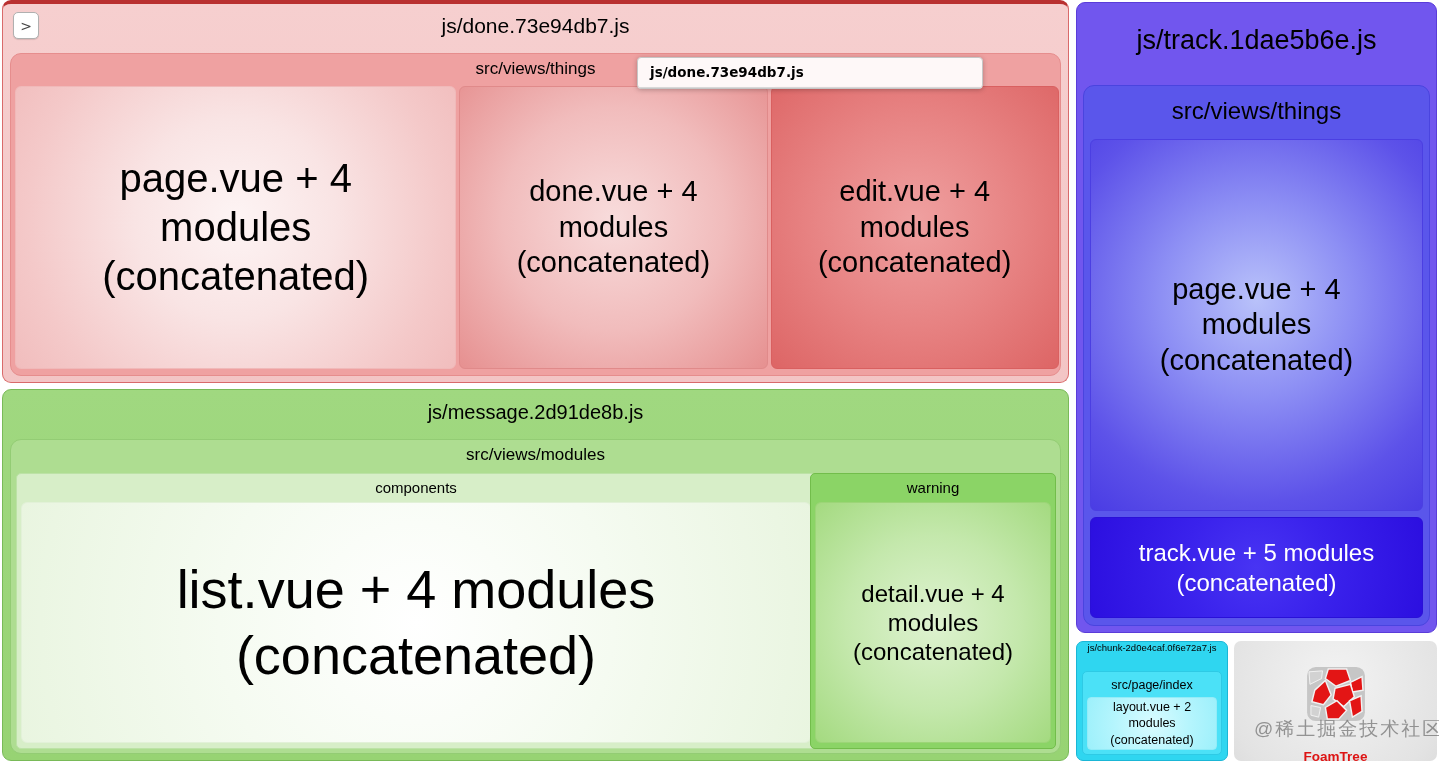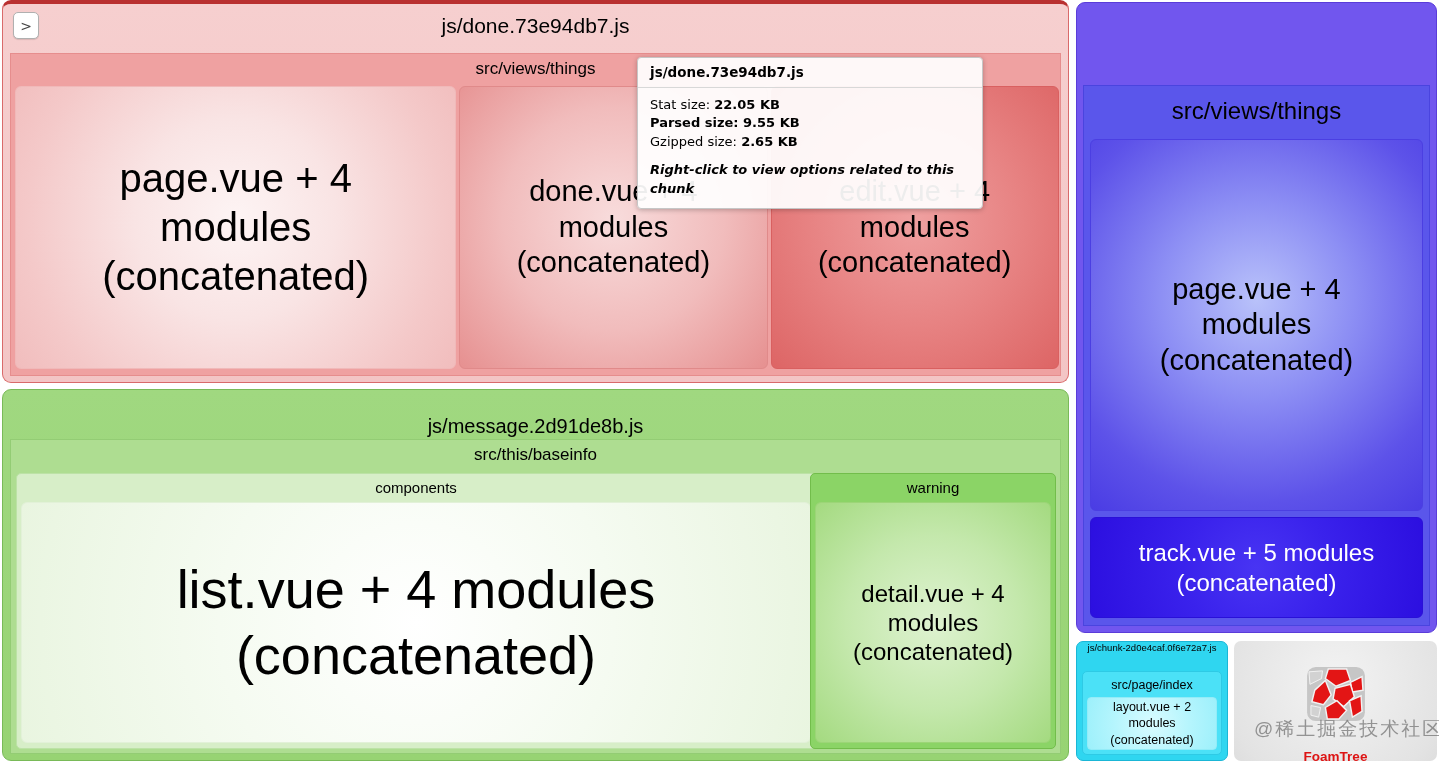--- a/index.html
+++ b/index.html
@@ -1,21 +1,21 @@
 <!DOCTYPE html>
 <html><head>
 <meta charset="utf-8">
 <style>
   * { margin:0; padding:0; box-sizing:border-box; }
   html,body { width:1439px; height:763px; background:#fff; overflow:hidden;
               font-family:"Liberation Sans", sans-serif; color:#000; }
   .stage { position:absolute; left:0; top:0; width:1439px; height:763px; }
 
   .chunk  { position:absolute; border-radius:9px; }
-  .group  { position:absolute; border-radius:0; }
+  .group  { position:absolute; border-radius:11px; }
   .tile   { position:absolute; border-radius:6px; display:flex; align-items:center;
             justify-content:center; text-align:center; line-height:1.22; }
   .chunk-title { text-align:center; white-space:nowrap; }
   .group-title { display:flex; align-items:center; justify-content:center; white-space:nowrap; }
 
   
   .chunk-done { left:2px; top:0; width:1067px; height:383px;
     background:linear-gradient(180deg,#f6cfcf 0%,#f3c5c5 100%);
     border:1px solid #d96a6a; border-top:4px solid #b93030; }
   .chunk-done .chunk-title { padding-top:10px; font-size:21px; }
@@ -31,21 +31,21 @@
     background:radial-gradient(circle at 50% 47%, #f8dcdc 0%, #f1bcbc 52%, #e69090 100%);
     border:1px solid #e08a8a; }
   .tile-red-edit { width:27.7%; font-size:29px; padding:0 18px;
     background:radial-gradient(circle at 50% 47%, #efa0a0 0%, #e78282 52%, #dd6565 100%);
     border:1px solid #d96060; }
 
   
   .chunk-message { left:2px; top:389px; width:1067px; height:372px;
     background:linear-gradient(180deg,#a0d880 0%,#97d373 100%);
     border:1px solid #79ba58; }
-  .chunk-message .chunk-title { padding-top:25px; font-size:20px; }
+  .chunk-message .chunk-title { padding-top:11px; font-size:20px; }
   .grp-baseinfo { left:7px; top:49px; right:7px; bottom:6px;
     background:#aedd91; border:1px solid #93cc74; }
   .grp-baseinfo .group-title { height:30px; font-size:17px; }
   .grp-components { left:5px; top:33px; width:800px; bottom:4px;
     background:#d7eec8; border:1px solid #bce2a6; border-radius:5px; }
   .grp-components .group-title { height:27px; font-size:15px; }
   .tile-list { left:4px; right:4px; top:28px; bottom:5px; font-size:54px; padding:8px 20px;
     background:radial-gradient(circle at 50% 50%, #ffffff 0%, #f5fbf1 48%, #e9f5e0 100%);
     border:1px solid #e2f1d8; }
   .grp-warning { right:4px; top:33px; width:246px; bottom:4px;
@@ -124,37 +124,38 @@
         <div class="tile tile-red-edit">
           <span>edit.vue + 4 modules (concatenated)</span>
         </div>
       </div>
     </div>
   </div>
 
   <div class="chunk chunk-message">
     <div class="chunk-title">js/message.2d91de8b.js</div>
     <div class="group grp-baseinfo">
-      <div class="group-title">src/this/baseinfo</div>
+      <div class="group-title">src/views/modules</div>
       <div class="group grp-components">
         <div class="group-title">components</div>
         <div class="tile tile-list">
           <span>list.vue + 4 modules (concatenated)</span>
         </div>
       </div>
       <div class="group grp-warning">
         <div class="group-title">warning</div>
         <div class="tile tile-detail">
           <span>detail.vue + 4 modules (concatenated)</span>
         </div>
       </div>
     </div>
   </div>
 
   <div class="chunk chunk-track">
+    <div class="chunk-title">js/track.1dae5b6e.js</div>
     <div class="group grp-things-blue">
       <div class="group-title">src/views/things</div>
       <div class="tile tile-blue-page">
         <span>page.vue + 4 modules (concatenated)</span>
       </div>
       <div class="tile tile-blue-track">
         <span>track.vue + 5 modules (concatenated)</span>
       </div>
     </div>
   </div>
@@ -181,23 +182,17 @@
       <polygon points="2,5 16,4 15,12 3,18" fill="#d2d2d2" stroke="#f2f2f2" stroke-width="1"></polygon>
       <polygon points="4,40 14,42 12,52 4,50" fill="#d2d2d2" stroke="#f2f2f2" stroke-width="1"></polygon>
     </svg>
     <div class="foamtree-label">FoamTree</div>
   </div>
 
   <div class="watermark">@稀土掘金技术社区</div>
 
   <div class="tooltip">
     <div class="tooltip-header">js/done.73e94db7.js</div>
-    <div class="tooltip-body">
-      <div><span>Stat size: </span><b>22.05 KB</b></div>
-      <div><b>Parsed size: 9.55 KB</b></div>
-      <div><span>Gzipped size: </span><b>2.65 KB</b></div>
-      <div class="tooltip-footer">Right-click to view options related to this chunk</div>
-    </div>
   </div>
 
   <div class="expand-btn">&gt;</div>
 
 </div>
 
 </body></html>

